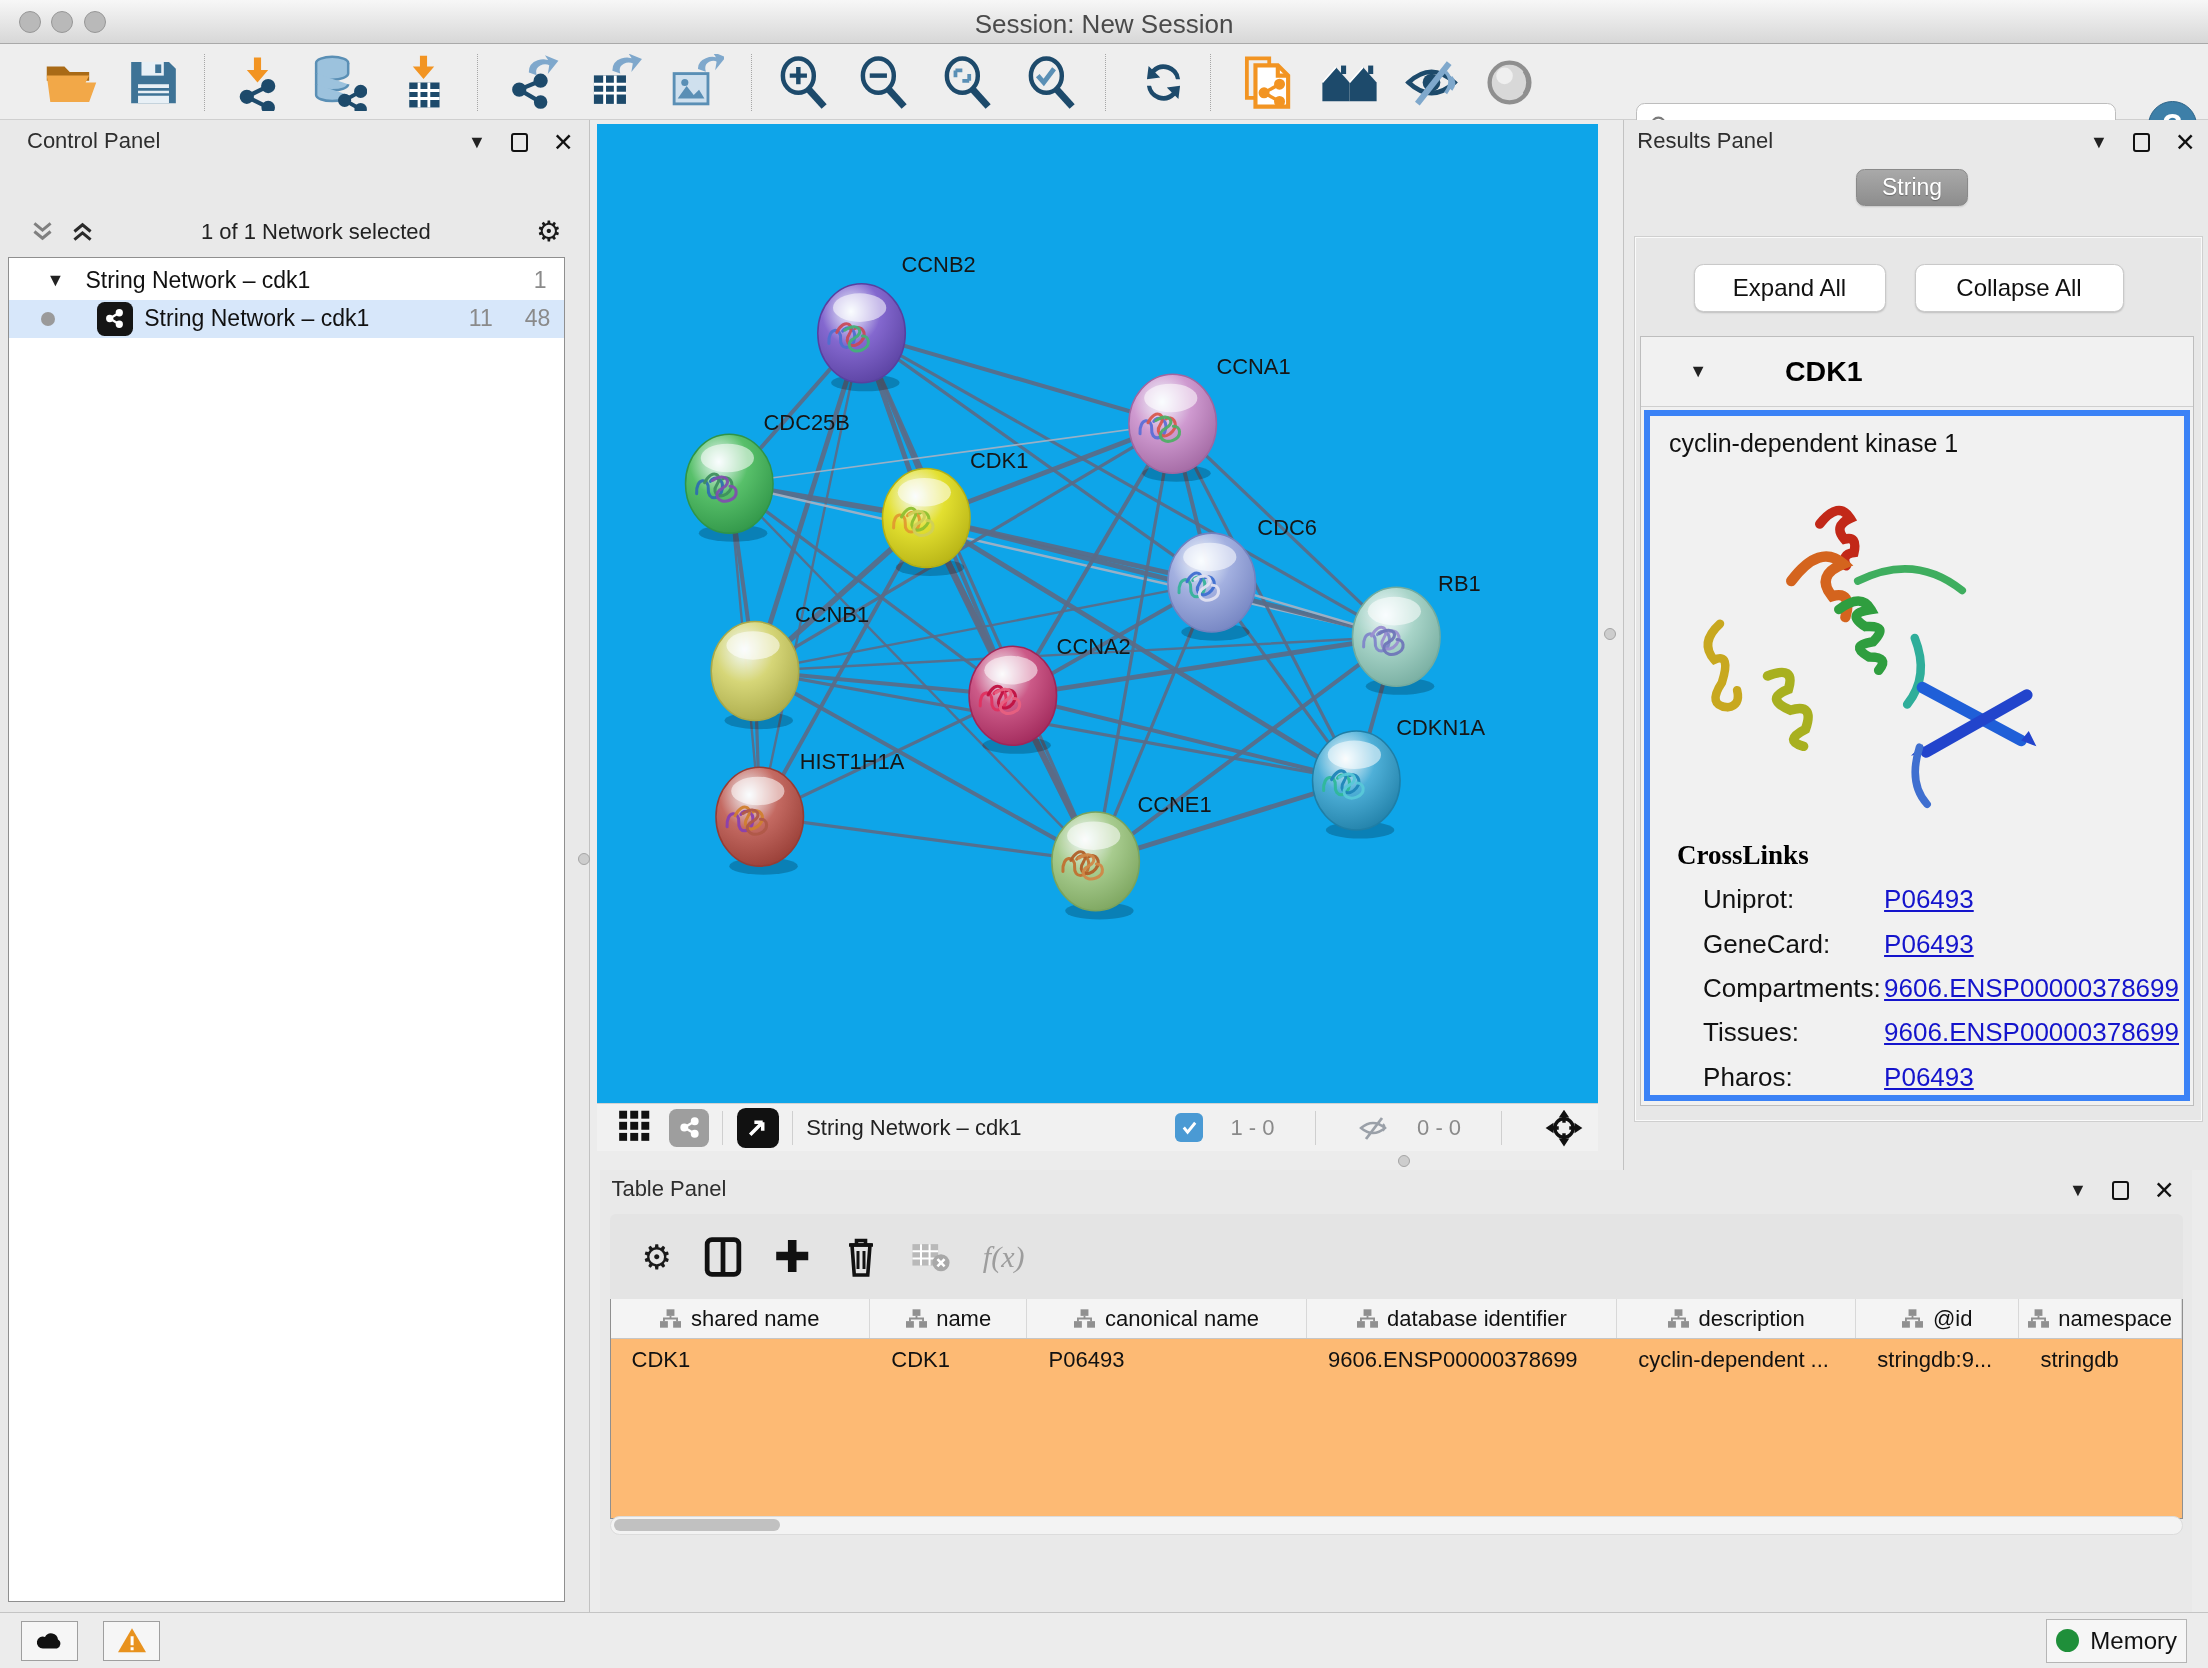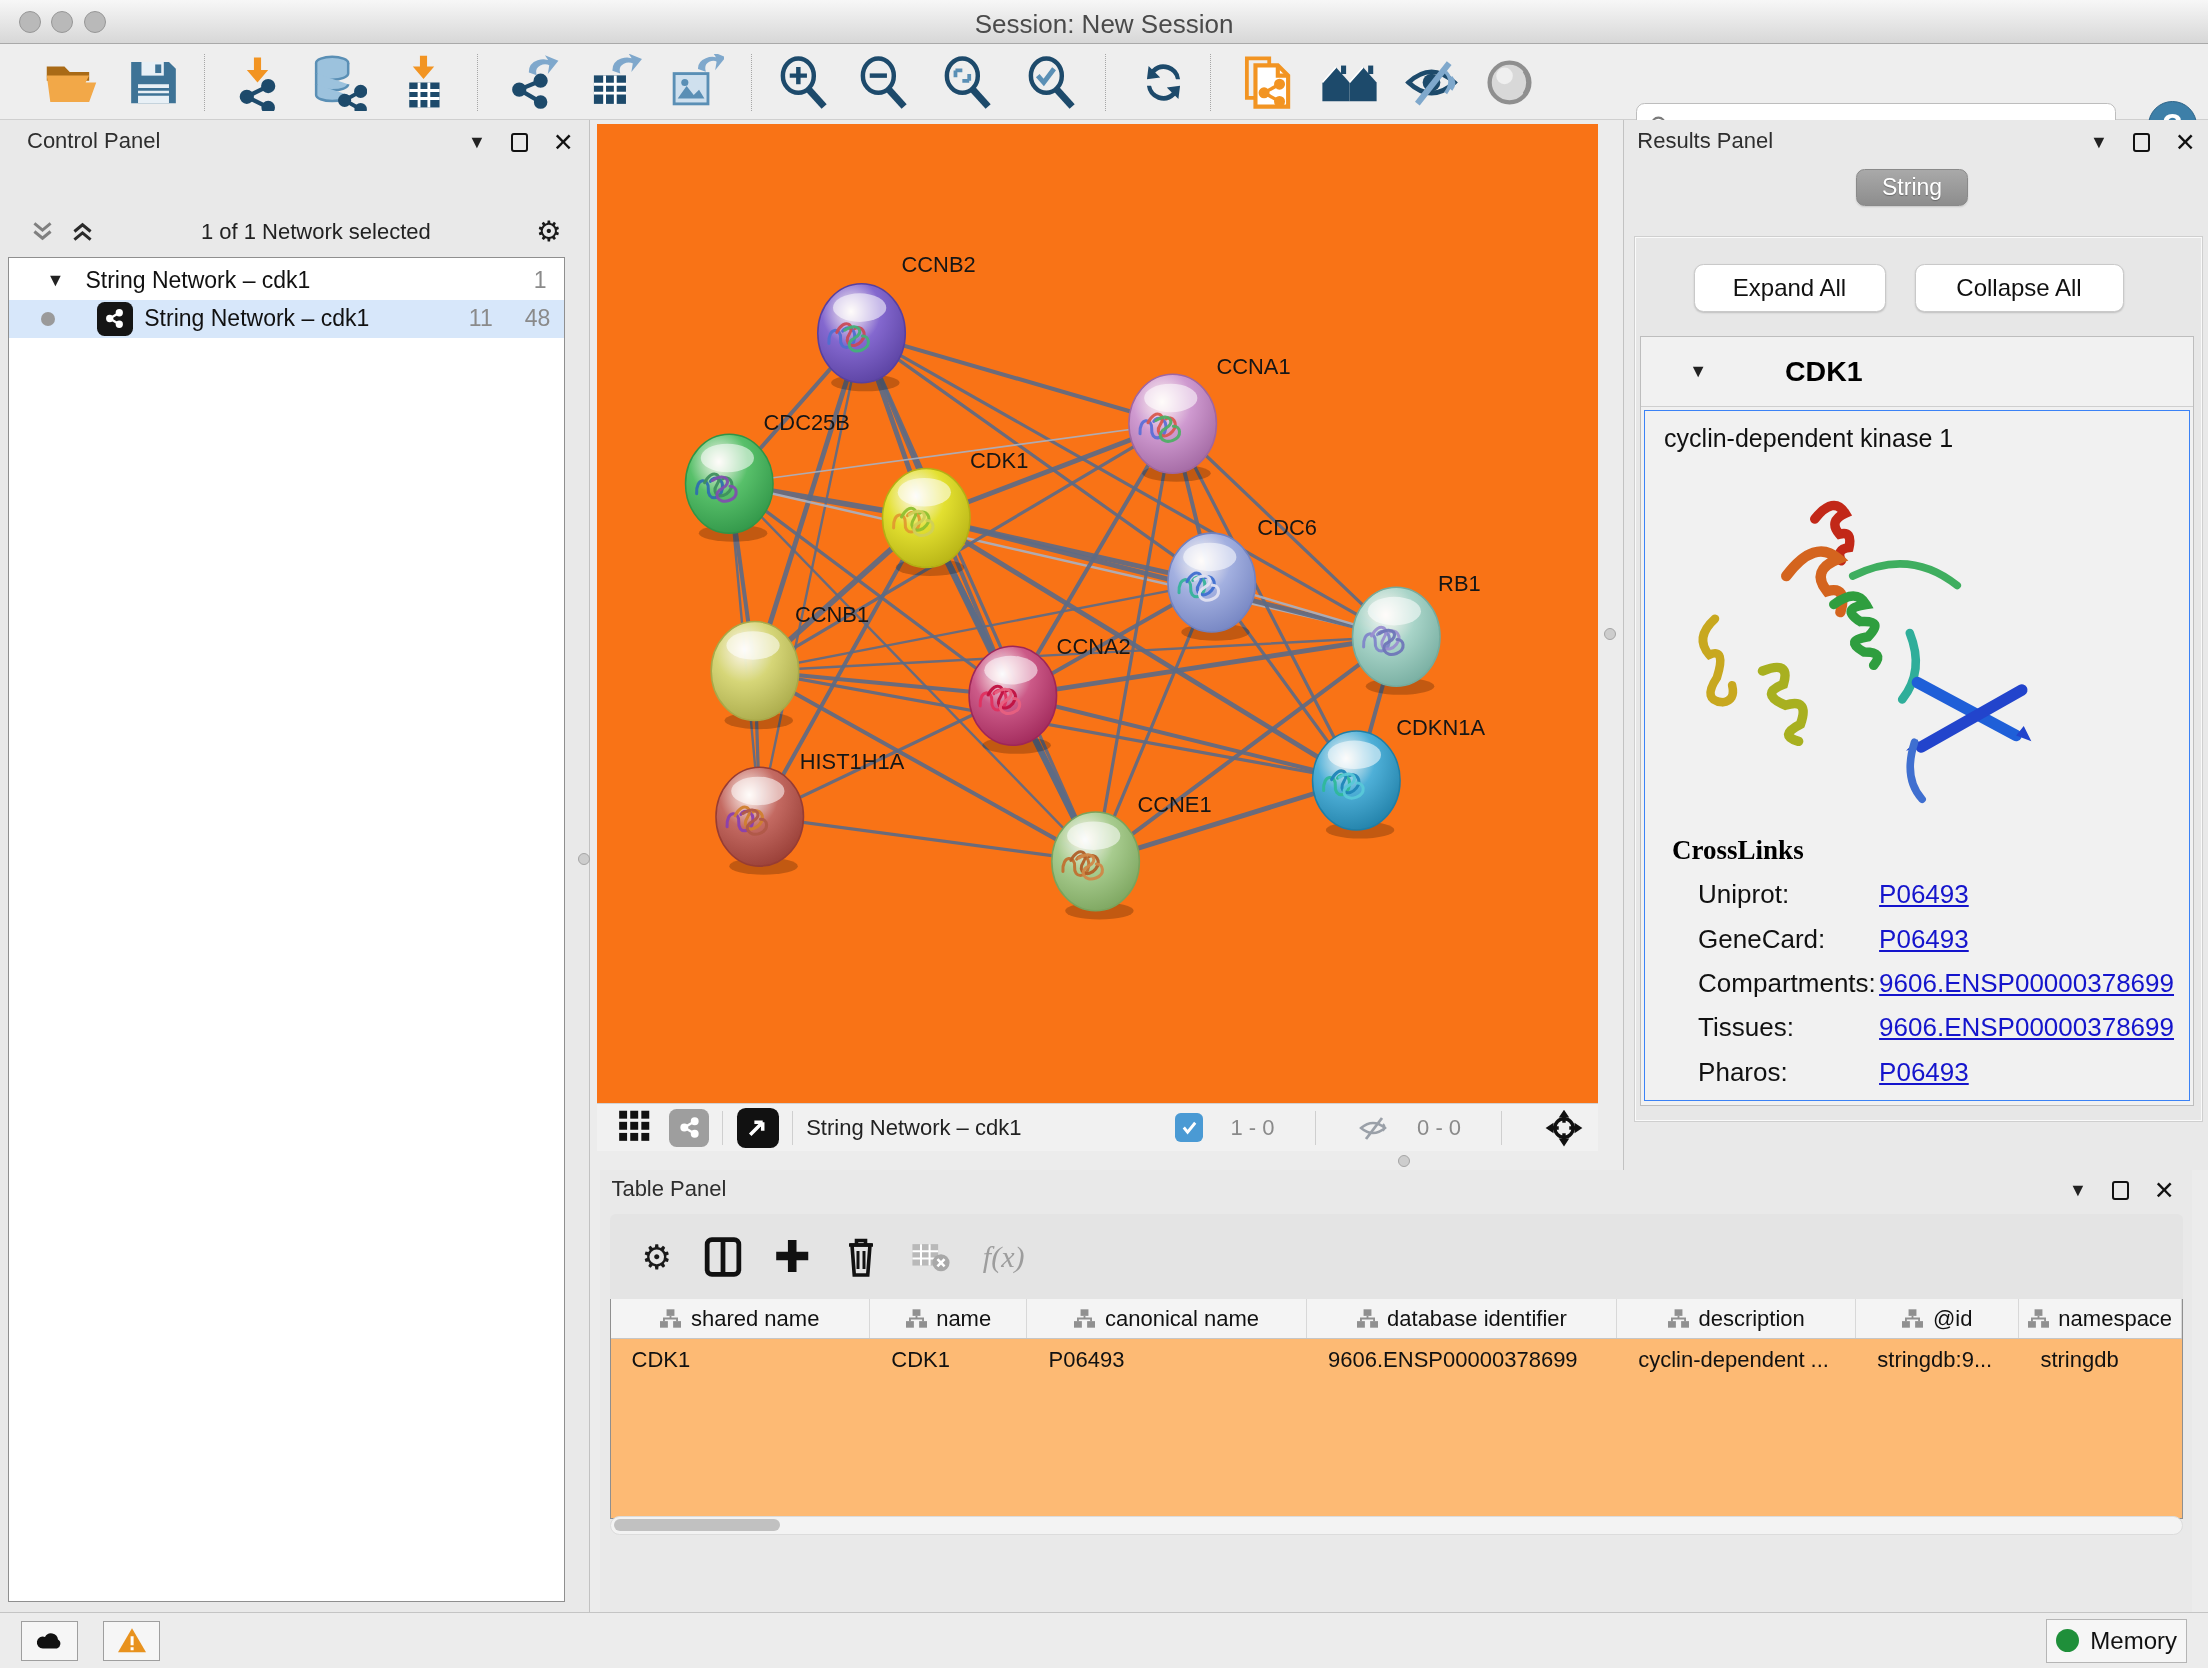--- a/index.html
+++ b/index.html
@@ -26,21 +26,21 @@
   .tab.active{background:linear-gradient(#a9a9a9,#8d8d8d);color:#fff;text-shadow:0 1px 1px rgba(0,0,0,.3);border-color:#8a8a8a;}
   
   .cpanel{position:absolute;left:0;top:120px;width:590px;height:1492px;background:#e9e9e9;border-right:1px solid #c2c2c2;}
   .cp-tabs{position:absolute;left:63px;top:40px;display:flex;}
   .treebox{position:absolute;left:7.6px;top:137px;width:557px;height:1345px;background:#fff;border:1.9px solid #8f8f8f;}
   .trow{display:flex;align-items:center;height:38px;font-size:23px;color:#111;}
   .trow .cnt{margin-left:auto;color:#8a8a8a;}
   .sel{background:#d7e7fa;}
   .sharebadge{width:36px;height:34px;background:#151515;border-radius:7.6px;display:inline-flex;align-items:center;justify-content:center;margin-right:11.4px;}
   
-  .canvas{position:absolute;left:597px;top:124px;width:1001px;height:980px;background:#f97316;text-align:center;}
+  .canvas{position:absolute;left:597px;top:124px;width:1001px;height:980px;background:#0ea5e9;text-align:center;}
   .netbar{position:absolute;left:597px;top:1103px;width:1001px;height:48px;background:#f1f1f1;border-top:1px solid #d2d2d2;display:flex;align-items:center;font-size:22px;color:#222;}
   .nbsep{width:0;height:34px;border-left:1px solid #cfcfcf;margin:0 13.3px;}
   .graytxt{color:#8a8a8a;}
   
   .rpanel{position:absolute;left:1623px;top:120px;width:586px;height:1050px;background:#e9e9e9;border-left:1px solid #c2c2c2;}
   .rbox{position:absolute;left:9.5px;top:116px;width:569px;height:886px;background:#e7e7e7;border:1.9px solid #cfcfcf;box-shadow:inset 0 0 0 1px #fafafa;}
   .rbtn{position:absolute;top:27px;height:48px;background:#fff;border:1px solid #c9c9c9;border-radius:9.5px;font-size:24px;color:#111;box-shadow:0 1px 1.9px rgba(0,0,0,.18);}
   .ribox{position:absolute;left:5.7px;top:99px;width:554px;height:770px;background:#f1f1f1;border:1px solid #bdbdbd;}
   .rehdr{height:70px;border-bottom:1px solid #cfcfcf;display:flex;align-items:center;}
   .serif{font-family:"Liberation Serif","DejaVu Serif",serif;}
@@ -553,21 +553,21 @@
     </div>
     <div class="tab active" style="position:absolute;left:232px;top:49px">String</div>
     <div class="rbox">
       <button class="rbtn" style="left:59px;width:192px">Expand All</button>
       <button class="rbtn" style="left:280px;width:209px">Collapse All</button>
       <div class="ribox">
         <div class="rehdr">
           <span class="tri" style="margin-left:48px">▼</span>
           <span style="font-size:28.5px;font-weight:bold;margin-left:78px">CDK1</span>
         </div>
-        <div style="border:1px solid #3b82f6;margin:2.9px;height:691px;position:relative">
+        <div style="border:6px solid #3b82f6;margin:2.9px;height:691px;position:relative">
           <div style="font-size:25px;color:#111;margin:13.3px 0 0 19px">cyclin-dependent kinase 1</div>
           <svg width="409" height="361" viewBox="0 0 430 380" style="position:absolute;left:27px;top:51px">
             <g fill="none" stroke-linecap="round">
               <path d="M190 120 q60 -30 110 10" stroke="#3fae5f" stroke-width="8"></path>
               <path d="M150 60 q20 -25 32 -6 q-18 8 -6 22 q14 -4 10 14 q-14 2 -8 14" stroke="#c22818" stroke-width="10"></path>
               <path d="M120 120 q30 -40 55 -18 q-30 12 -12 34 q22 -6 14 22" stroke="#d4641e" stroke-width="11"></path>
               <path d="M45 165 q-22 20 -6 38 q18 -8 8 24 q-16 24 6 26 q14 -2 10 -18" stroke="#c8a81f" stroke-width="9"></path>
               <path d="M95 220 q30 -12 22 14 q-26 10 2 22 q26 -8 16 20 q-24 12 -2 18" stroke="#a8b020" stroke-width="10"></path>
               <path d="M170 150 q24 -18 34 0 q-28 4 -6 18 q26 -2 8 16 q-26 4 -4 16 q22 0 10 14" stroke="#2f9e3f" stroke-width="10"></path>
               <path d="M250 180 q16 40 -8 70" stroke="#2fae9a" stroke-width="9"></path>

